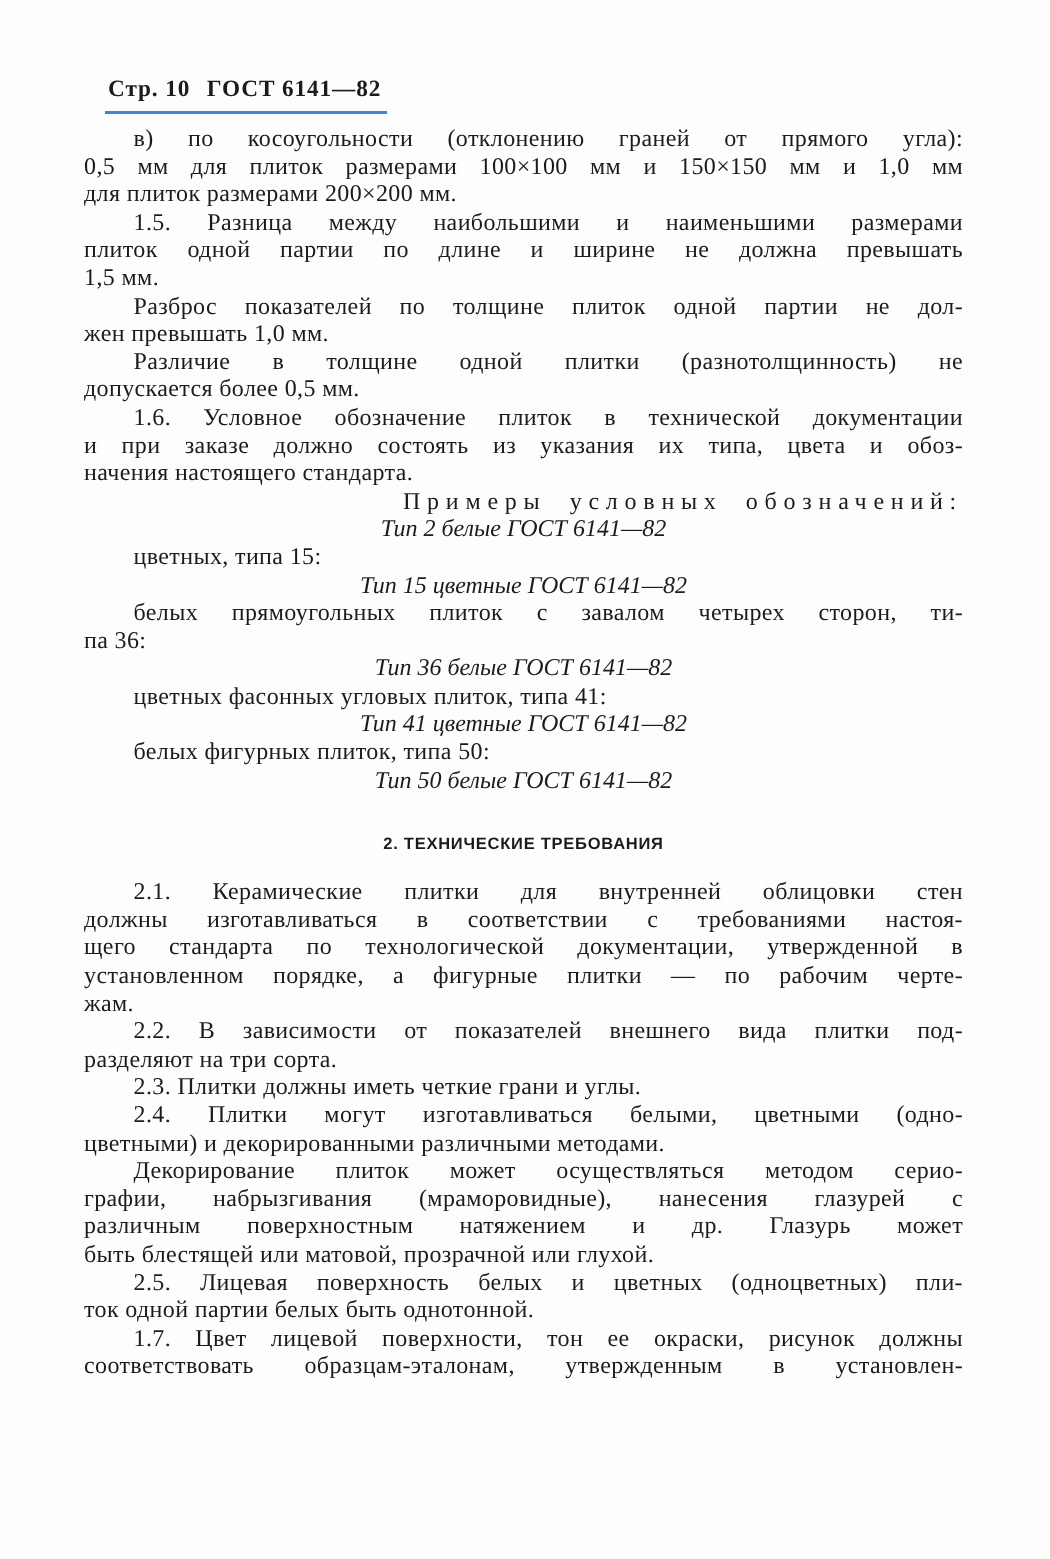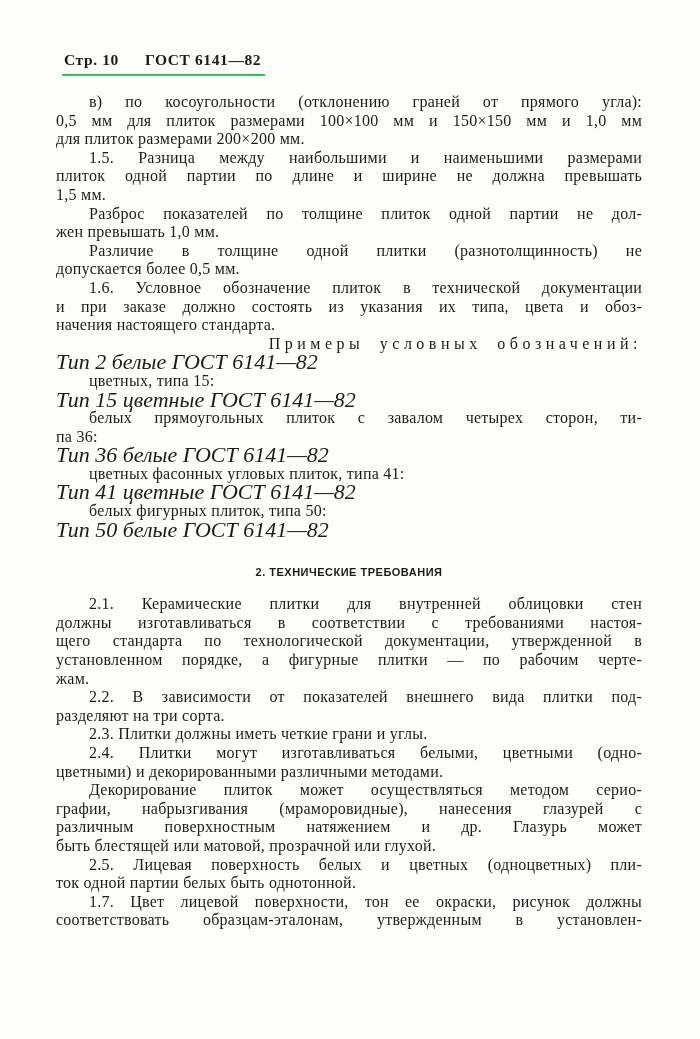--- a/index.html
+++ b/index.html
@@ -10,32 +10,32 @@
     box-sizing: border-box;
     background: #fdfdfb;
     padding: 50px 56px 0 56px;
     font-family: "Liberation Serif", serif;
     color: #1b1b1b;
     overflow: hidden;
   }
   .header {
     display: flex;
     align-items: baseline;
-    gap: 26px;
+    gap: 11px;
     width: max-content;
-    margin-left: 6px;
+    margin-left: 14px;
     padding: 0 4px 5px 2px;
-    border-bottom: 2px solid #22c55e;
+    border-bottom: 2px solid #3b82f6;
     font-weight: bold;
     font-size: 15.5px;
     letter-spacing: 0.6px;
     line-height: 19px;
   }
   .body {
-    margin-top: 17px;
+    margin-top: 8px;
     width: 586px;
     font-size: 16px;
     line-height: 18.6px;
   }
   .para { margin: 0; }
   .line {
     text-align: justify;
     text-align-last: justify;
     letter-spacing: 0.25px;
     white-space: normal;
@@ -43,23 +43,23 @@
   .line.last { text-align-last: left; }
   .line.indent { text-indent: 33px; }
   .spaced-line {
     text-indent: 33px;
     letter-spacing: 4.5px;
     word-spacing: 7px;
     line-height: 18.6px;
     text-align: right;
   }
   .example {
-    text-align: left;
+    text-align: center;
     font-style: italic;
-    font-size: 22px;
+    font-size: 16px;
     line-height: 18.6px;
   }
   .heading {
     font-family: "Liberation Sans", sans-serif;
     font-weight: bold;
     font-size: 11px;
     letter-spacing: 0.5px;
     text-align: center;
     line-height: 16px;
     margin: 25px 0 15px 0;

